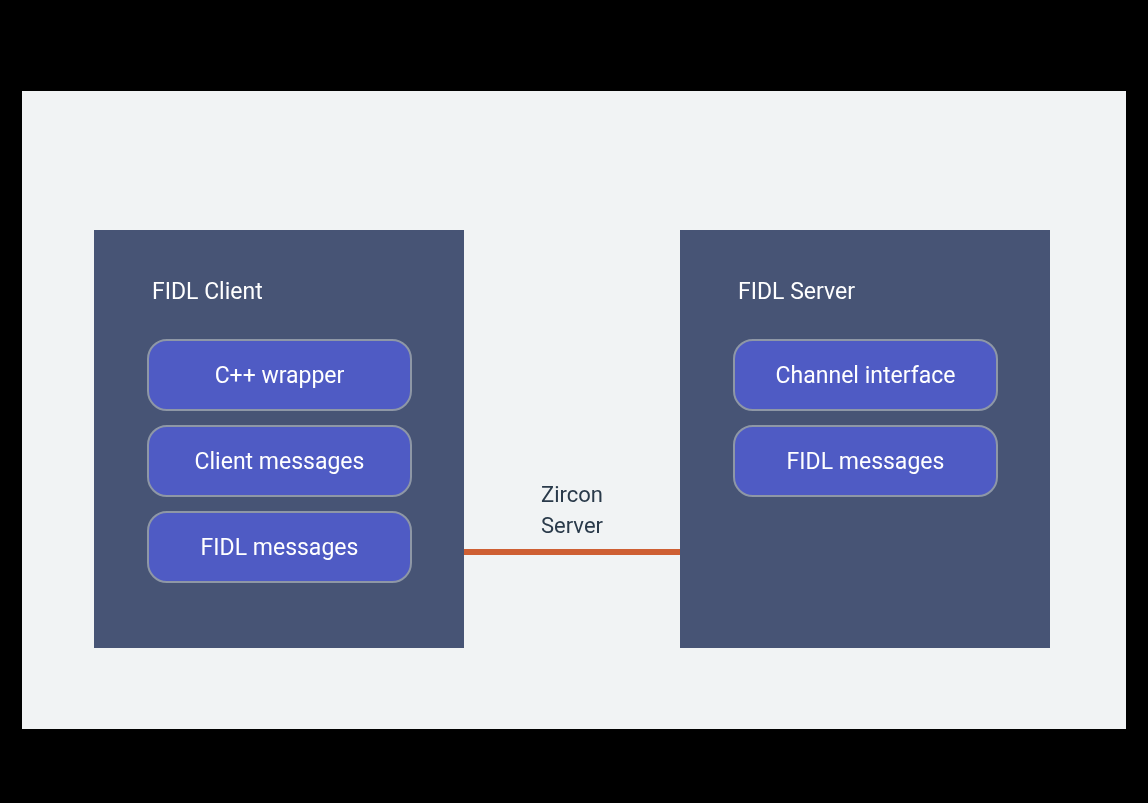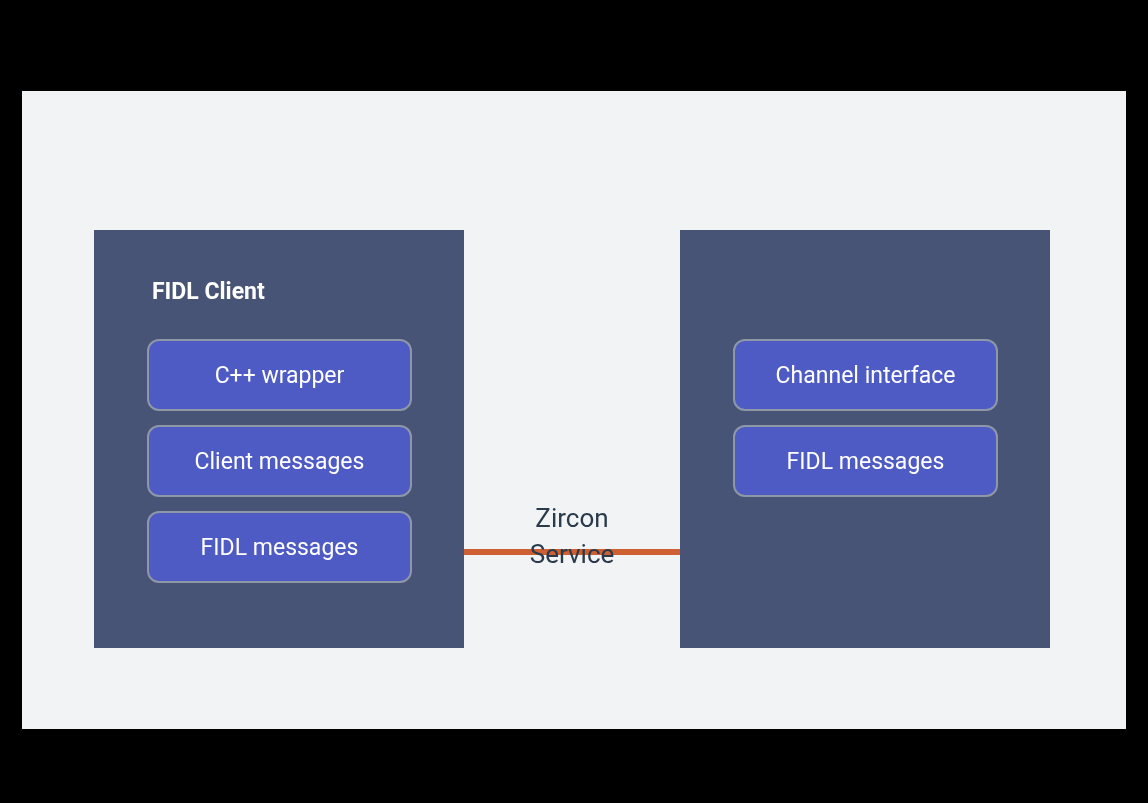--- a/index.html
+++ b/index.html
@@ -31,82 +31,83 @@
 }
 .panel-left {
   left: 72px;
 }
 .panel-right {
   left: 658px;
 }
 .panel-title {
   color: #fff;
   font-size: 23px;
-  font-weight: 700;
+  font-weight: 400;
   padding: 48px 0 0 58px;
 }
 .stack {
   position: absolute;
   left: 53px;
   top: 109px;
   width: 265px;
 }
 .block {
   width: 265px;
   height: 72px;
   background: #4f5bc4;
   border: 2px solid #8e97a6;
-  border-radius: 12px;
+  border-radius: 20px;
   color: #fff;
   font-size: 23px;
   display: flex;
   align-items: center;
   justify-content: center;
   margin-bottom: 14px;
 }
 .connector {
   position: absolute;
   background: #ce5f33;
   height: 6px;
   top: 458px;
   left: 390px;
   width: 320px;
 }
 .connector-label {
   position: absolute;
   color: #2a3a4a;
-  font-size: 26px;
+  font-size: 22px;
   text-align: center;
   width: 200px;
   left: 450px;
-  top: 409px;
+  top: 389px;
   line-height: 1.4;
 }
 </style>
 </head>
 <body>
 
 <div class="canvas">
 
   <div class="connector"></div>
 
   <div class="connector-label">
     <div>Zircon</div>
-    <div>Service</div>
+    <div>Server</div>
   </div>
 
   <div class="panel panel-left">
     <div class="panel-title">FIDL Client</div>
     <div class="stack">
       <div class="block">C++ wrapper</div>
       <div class="block">Client messages</div>
       <div class="block">FIDL messages</div>
     </div>
   </div>
 
   <div class="panel panel-right">
+    <div class="panel-title">FIDL Server</div>
     <div class="stack">
       <div class="block">Channel interface</div>
       <div class="block">FIDL messages</div>
     </div>
   </div>
 
 </div>
 
 </body></html>

